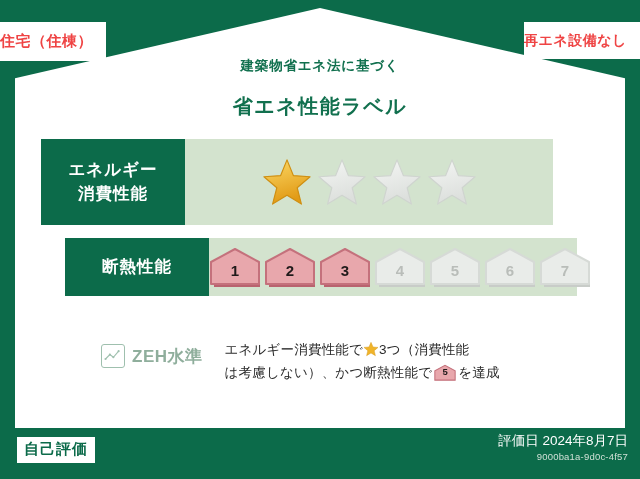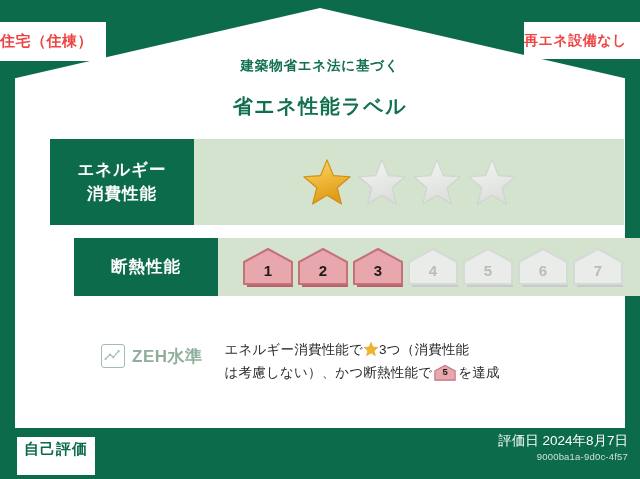--- a/index.html
+++ b/index.html
@@ -45,21 +45,21 @@
     left: 0; right: 0; top: 57px;
     text-align: center;
     color: #11704e;
   }
   .title-sub  { font-size: 13.5px; font-weight: bold; letter-spacing: .8px; }
   .title-main { font-size: 20px; font-weight: bold; letter-spacing: 1.5px; margin-top: 18px; }
 
   
   .perf-row {
     position: absolute;
-    left: 50px; width: 574px;
+    left: 41px; width: 512px;
     display: flex;
     background: #d3e3ce;
   }
   #row-energy     { top: 139px; height: 86px; }
   #row-insulation { top: 238px; height: 58px; margin-left: 24px; }
 
   .row-label {
     width: 144px;
     background: #0c6b4a;
     color: #ffffff;
@@ -149,21 +149,21 @@
   #footer {
     position: absolute;
     left: 0; right: 0; bottom: 0;
     height: 51px;
   }
   #eval-badge {
     position: absolute;
     left: 17px; top: 9px;
     background: #ffffff; color: #0c6b4a;
     font-weight: bold; font-size: 15px;
-    padding: 3px 7px 16px 7px;
+    padding: 3px 7px 4px 7px;
     letter-spacing: 1px;
   }
   #building-name {
     position: absolute;
     left: 97px; top: 13px;
     color: #ffffff; font-size: 14px; letter-spacing: .4px;
   }
   #eval-date {
     position: absolute;
     right: 12px; top: 4px;

